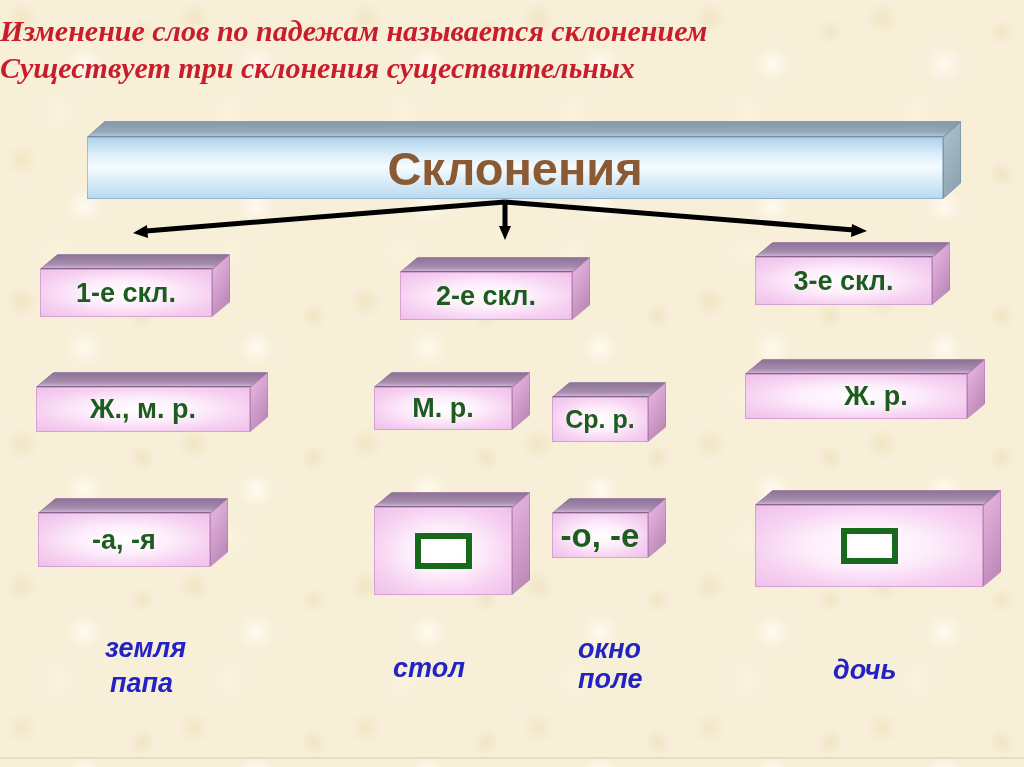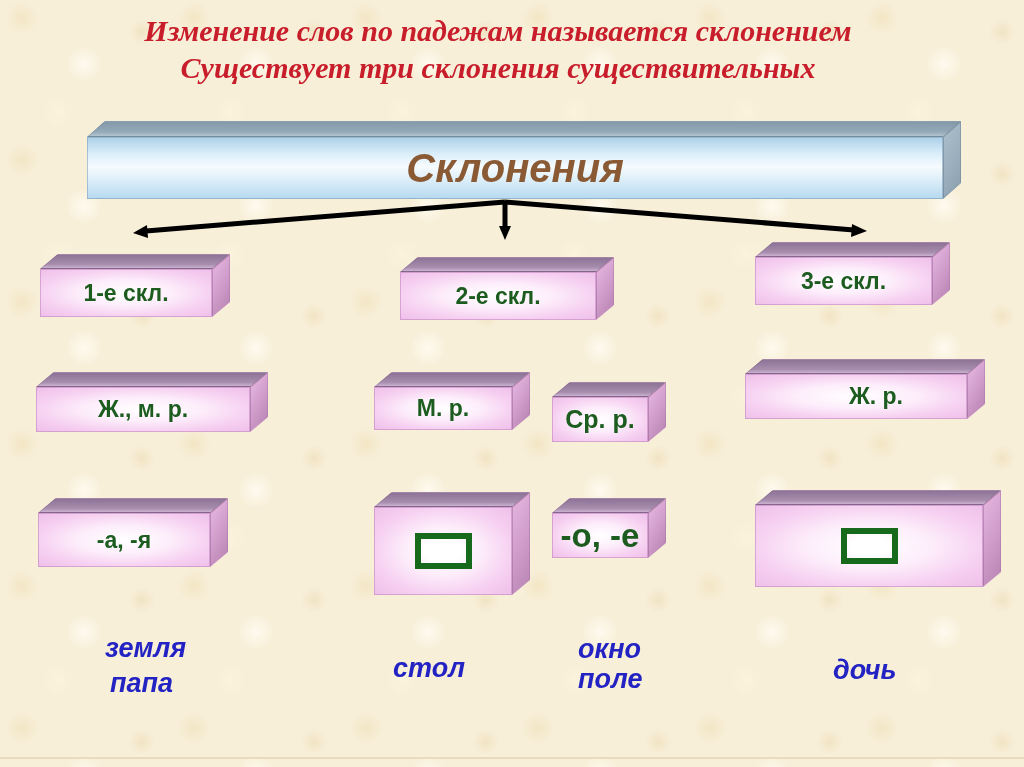--- a/index.html
+++ b/index.html
@@ -14,21 +14,21 @@
       radial-gradient(circle 26px at 22px 18px, rgba(240,226,188,0.70), rgba(240,226,188,0) 65%),
       radial-gradient(circle 30px at 84px 64px, rgba(255,252,242,0.85), rgba(255,252,242,0) 60%),
       radial-gradient(circle 22px at 142px 32px, rgba(237,221,182,0.60), rgba(237,221,182,0) 60%),
       radial-gradient(circle 28px at 58px 112px, rgba(251,243,220,0.90), rgba(251,243,220,0) 60%);
     background-size:172px 142px;
   }
   .bottom-line{position:absolute;left:0;top:757px;width:1024px;height:2px;
     background:rgba(205,185,135,0.35);}
   
   .title{
-    position:absolute;left:0;top:12px;width:996px;text-align:center;
+    position:absolute;left:0;top:12px;width:996px;
     font-family:"Liberation Serif","DejaVu Serif",serif;
     font-style:italic;font-weight:bold;
     font-size:30px;line-height:37px;color:#c81d2b;
   }
   
   .b3{position:absolute;}
   .b3 .front{
     position:absolute;left:0;top:0;width:100%;height:100%;
     display:flex;align-items:center;justify-content:center;
     border:1px solid rgba(190,130,185,0.55);box-sizing:border-box;
@@ -40,21 +40,21 @@
     background:linear-gradient(to bottom, #8d7396 0%, #a78eae 72%, #cdb2d1 100%);
     border:1px solid rgba(120,85,125,0.45);box-sizing:border-box;
   }
   .b3 .right{
     position:absolute;left:100%;top:0;width:18px;height:100%;
     transform:skewY(-40deg);transform-origin:0 0;
     background:linear-gradient(135deg, #e2b1dc 0%, #cf9cc9 55%, #bd89b8 100%);
     border:1px solid rgba(150,95,150,0.40);box-sizing:border-box;
   }
   .green-label{
-    color:#1c5c1f;font-weight:bold;font-size:23px;white-space:nowrap;
+    color:#1c5c1f;font-weight:bold;font-size:27px;white-space:nowrap;
   }
   
   .bar{position:absolute;left:87px;top:137px;width:856px;height:62px;}
   .bar .front{
     position:absolute;left:0;top:0;width:100%;height:100%;
     display:flex;align-items:center;justify-content:center;
     border:1px solid rgba(130,160,185,0.6);box-sizing:border-box;
     background:linear-gradient(to bottom,#aed2ea 0%, #ddeffa 28%, #f6fbfe 48%, #e3f2fa 64%, #b7daf0 100%);
   }
   .bar .top{
@@ -63,21 +63,21 @@
     background:linear-gradient(to bottom,#8499aa 0%, #94a9b8 70%, #b3c4cf 100%);
     border:1px solid rgba(100,125,145,0.5);box-sizing:border-box;
   }
   .bar .right{
     position:absolute;left:100%;top:0;width:18px;height:100%;
     transform:skewY(-41.6deg);transform-origin:0 0;
     background:linear-gradient(135deg,#a9bcc9 0%, #8fa4b3 100%);
     border:1px solid rgba(100,125,145,0.5);box-sizing:border-box;
   }
   .bar-label{
-    font-style:italic;font-weight:bold;font-size:40px;color:#8a5a34;
+    font-weight:bold;font-size:47px;color:#8a5a34;
   }
   
   .zero-rect{
     width:45px;height:24px;
     border:6px solid #17691c;
     background:radial-gradient(ellipse at center,#ffffff 60%, #fdf4fc 100%);
   }
   
   .word{
     position:absolute;color:#2323c3;font-weight:bold;font-style:italic;
@@ -119,21 +119,21 @@
   </svg>
 
   <div class="b3" style="left:40px;top:269px;width:172px;height:48px;">
     <div class="top"></div>
     <div class="right"></div>
     <div class="front">
       <span class="green-label">1-е скл.</span>
     </div>
   </div>
 
-  <div class="b3" style="left:400px;top:272px;width:172px;height:48px;padding-left:24px;">
+  <div class="b3" style="left:400px;top:272px;width:172px;height:48px;">
     <div class="top"></div>
     <div class="right"></div>
     <div class="front">
       <span class="green-label">2-е скл.</span>
     </div>
   </div>
 
   <div class="b3" style="left:755px;top:257px;width:177px;height:48px;">
     <div class="top"></div>
     <div class="right"></div>

